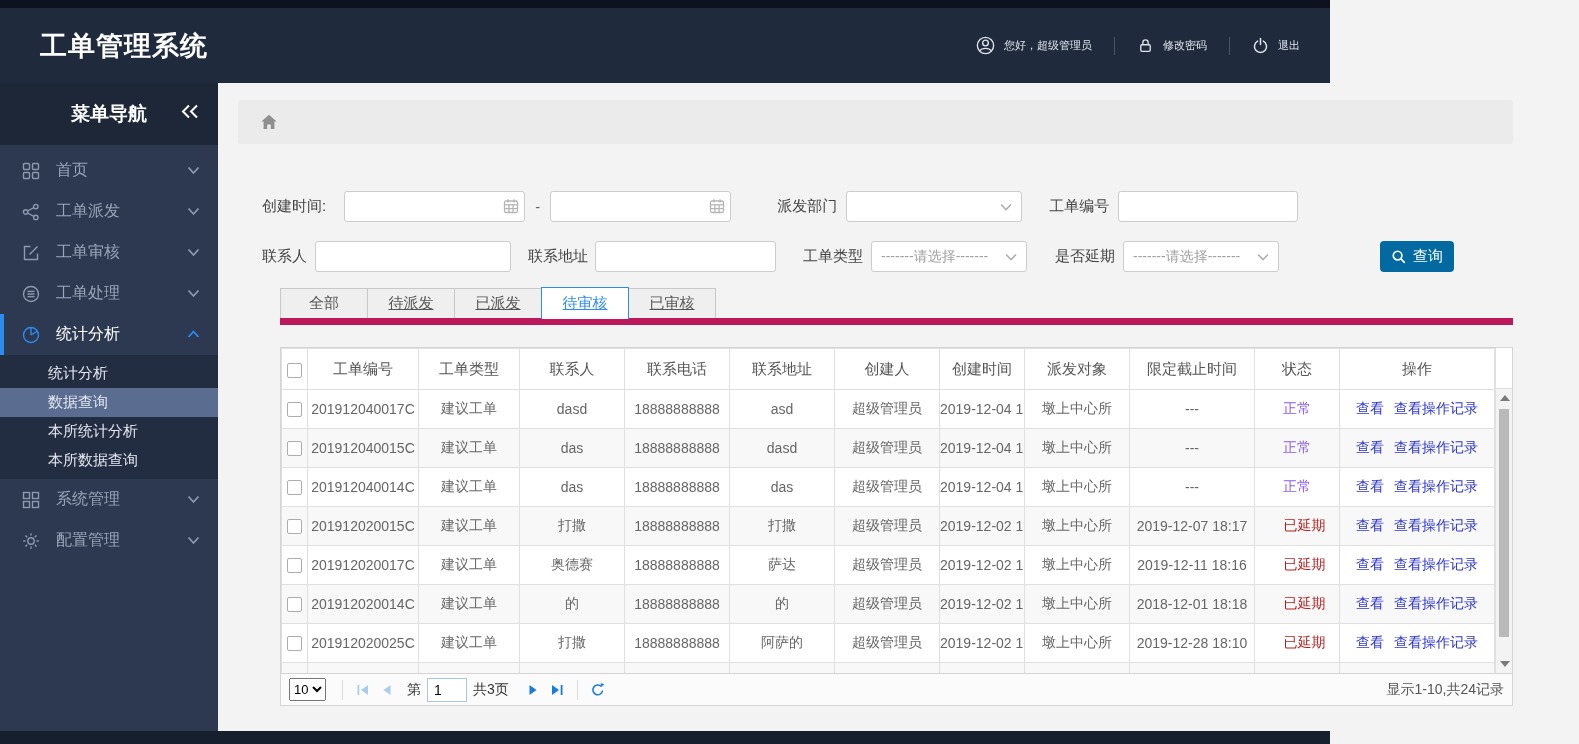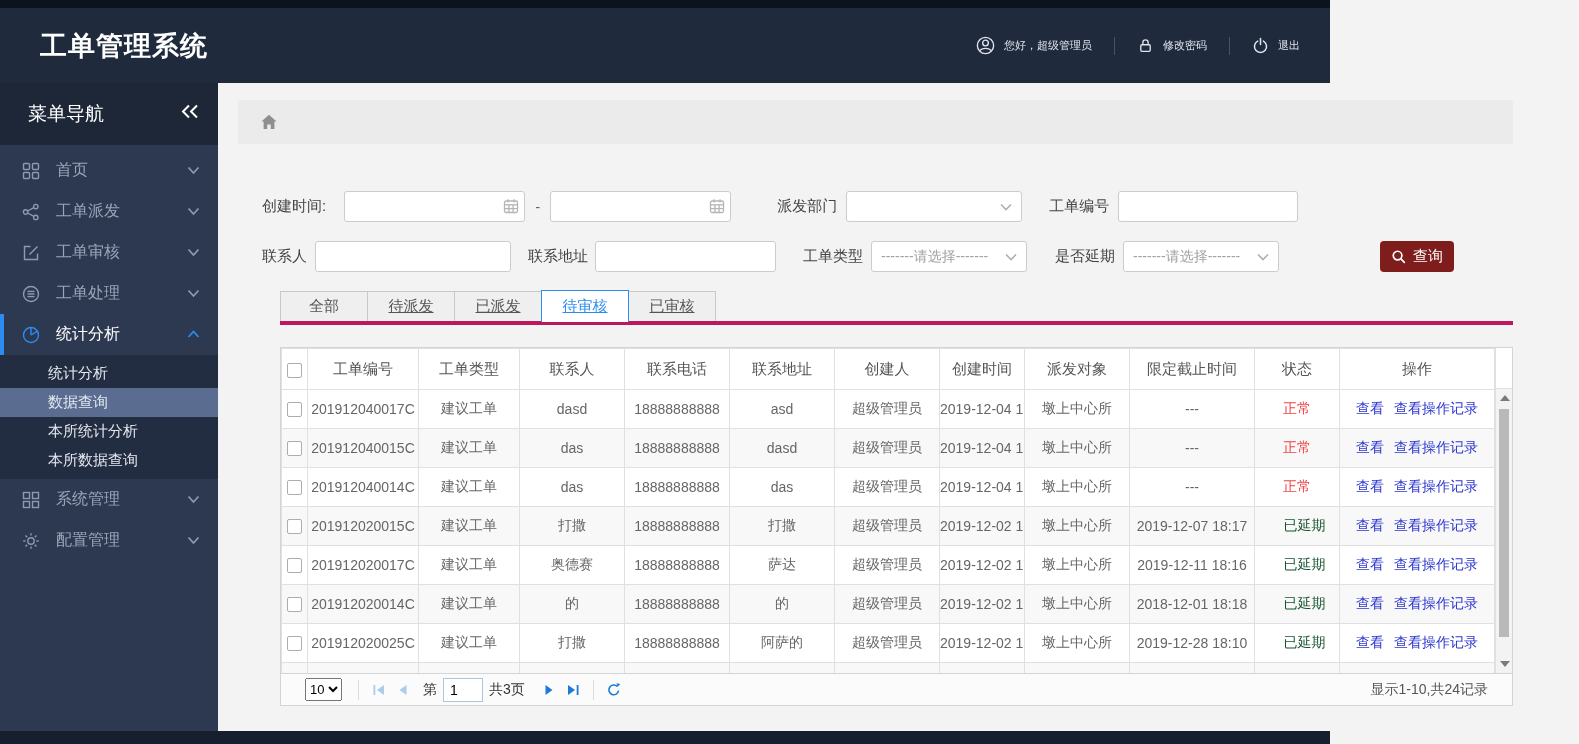--- a/index.html
+++ b/index.html
@@ -16,21 +16,21 @@
   .tb-item { display:flex; align-items:center; gap:9px; cursor:pointer; }
   .tb-divider { width:1px; height:18px; background:#46536a; margin:0 22px; }
   .tb-icon { display:flex; color:#dfe4ec; }
 
   
   .layout { display:flex; height:648px; flex-shrink:0; }
 
   
   .sidebar { width:218px; background:#2c3950; flex-shrink:0; }
   .menu-header { height:62px; background:#1d2737; color:#fff; position:relative;
-    display:flex; align-items:center; font-size:19px; font-weight:normal;padding-left:28px; }
+    display:flex; align-items:center; justify-content:center; font-size:19px; font-weight:bold; }
   .collapse-btn { position:absolute; right:18px; top:21px; cursor:pointer; display:flex; }
   .nav { padding-top:5px; }
   .nav-item { height:41px; display:flex; align-items:center; padding:0 18px 0 22px;
     color:#9aa5b8; font-size:16px; position:relative; cursor:pointer; }
   .ni-icon { width:20px; margin-right:14px; display:flex; color:#8e99ad; }
   .chev { margin-left:auto; color:#8e99ad; display:flex; }
   .nav-item.active { color:#fff; }
   .nav-item.active .ni-icon, .nav-item.active .chev { color:#2d8cf0; }
   .nav-item.active::before { content:""; position:absolute; left:0; top:0; bottom:0;
     width:4px; background:#2d8cf0; }
@@ -49,60 +49,60 @@
   .f-row { display:flex; align-items:center; height:31px; }
   .f-row.first { margin-bottom:19px; }
   .inputwrap { position:relative; height:31px; }
   .inputwrap input { width:100%; height:31px; border:1px solid #ccc; border-radius:3px;
     background:#fff; padding:0 26px 0 8px; font-size:14px; color:#555; outline:none; }
   .inputwrap.plain input { padding-right:8px; }
   .cal { position:absolute; right:6px; top:7px; }
   .selectbox { height:31px; background:#fff; border:1px solid #ccc; border-radius:3px;
     display:flex; align-items:center; justify-content:space-between; padding:0 9px;
     color:#a2a2a2; font-size:14px; cursor:pointer; }
-  .search-btn { height:31px; width:74px; background:#7f1d1d; color:#fff; border:none;
+  .search-btn { height:31px; width:74px; background:#0369a1; color:#fff; border:none;
     border-radius:4px; font-size:15px; display:flex; align-items:center; justify-content:center;
     gap:7px; cursor:pointer; margin-left:auto; margin-right:59px; }
 
   
   .tabs { margin:21px 0 0 42px; width:1233px; height:32px; display:flex;
-    align-items:flex-end; border-bottom:4px solid #be185d; }
+    align-items:flex-end; border-bottom:7px solid #be185d; }
   .tab { height:30px; width:88px; display:flex; align-items:center; justify-content:center;
     font-size:15px; color:#555; background:#efefef; border:1px solid #c8c8c8;
     border-bottom:none; cursor:pointer; }
   .tab + .tab { margin-left:-1px;text-decoration:underline; }
   .tab.active { background:#fff; border:1px solid #2d8cf0; border-bottom:none;
     color:#2d8cf0; height:32px; margin-bottom:-1px; position:relative; z-index:2; }
 
   
   .grid { margin:22px 0 0 42px; width:1233px; height:327px; display:flex;
     background:#fff; border:1px solid #d4d4d4; overflow:hidden; }
   table { border-collapse:collapse; table-layout:fixed; width:1213px; flex-shrink:0; }
   th, td { border:1px solid #e0e0e0; text-align:center; overflow:hidden; white-space:nowrap; }
   th { height:41px; font-size:15px; color:#555; font-weight:normal; background:#fff; }
   td { height:39px; font-size:14px; color:#666; }
   tbody tr:nth-child(even) { background:#f8f8f8; }
   .cb { display:inline-block; width:15px; height:15px; background:#fff;
     border:1px solid #adadad; border-radius:2px; vertical-align:middle; cursor:pointer; }
-  .st-normal { color:#ef4444;font-family:Liberation Mono, monospace; }
-  .st-delayed { color:#14532d;margin-left:15px; }
+  .st-normal { color:#8b5cf6;font-family:Liberation Mono, monospace; }
+  .st-delayed { color:#b91c1c;margin-left:15px; }
   .lnk { color:#2b35cf; cursor:pointer; margin:0 5px; }
   .vscroll { width:19px; flex:1; display:flex; flex-direction:column; }
   .vs-spacer { height:41px; border-bottom:1px solid #e0e0e0; border-left:1px solid #e0e0e0; background:#fff; }
   .vs-track { flex:1; background:#f3f3f3; border-left:1px solid #e0e0e0; position:relative; }
   .vs-up, .vs-down { position:absolute; left:4px; width:0; height:0;
     border-left:5px solid transparent; border-right:5px solid transparent; }
   .vs-up { top:6px; border-bottom:6px solid #7a7a7a; }
   .vs-down { bottom:6px; border-top:6px solid #7a7a7a; }
   .vs-thumb { position:absolute; left:3px; right:3px; top:20px; height:228px; background:#b9b9b9; cursor:pointer; }
 
   
   .pager { margin-left:42px; width:1233px; height:32px; border:1px solid #d4d4d4;
     border-top:none; background:#fbfbfb; display:flex; align-items:center;
-    padding:0 24px; font-size:14px; color:#333; }
+    padding:0 8px; font-size:14px; color:#333; }
   .pg-select { height:23px; font-size:13px; margin-right:8px; }
   .pg-sep { width:1px; height:20px; background:#ddd; margin:0 8px; }
   .pg-btn { width:24px; height:24px; display:flex; align-items:center; justify-content:center; cursor:pointer; }
   .pg-btn.disabled { cursor:default; }
   .pg-input { width:40px; height:24px; border:1px solid #a9c6e2; background:#fff;
     font-size:14px; padding-left:6px; margin:0 4px; outline:none; }
   .pg-label { margin:0 2px; color:#333; }
   .pg-summary { margin-left:auto; color:#555; font-size:14px; }
 
   .footer-strip { height:13px; background:#161f2e; flex-shrink:0; }

